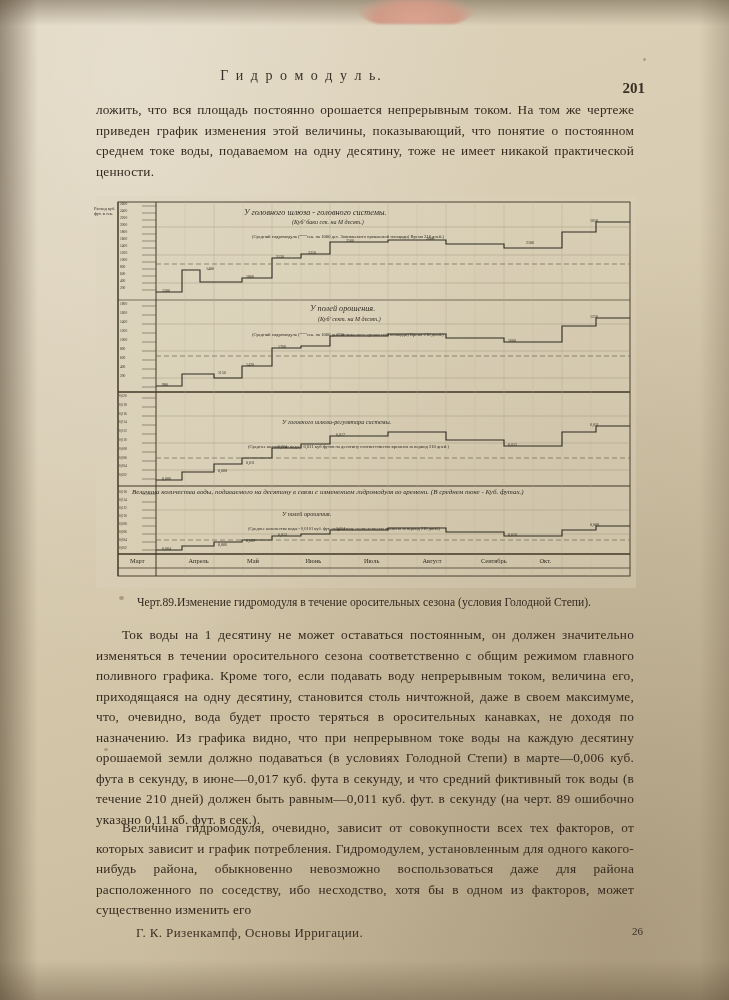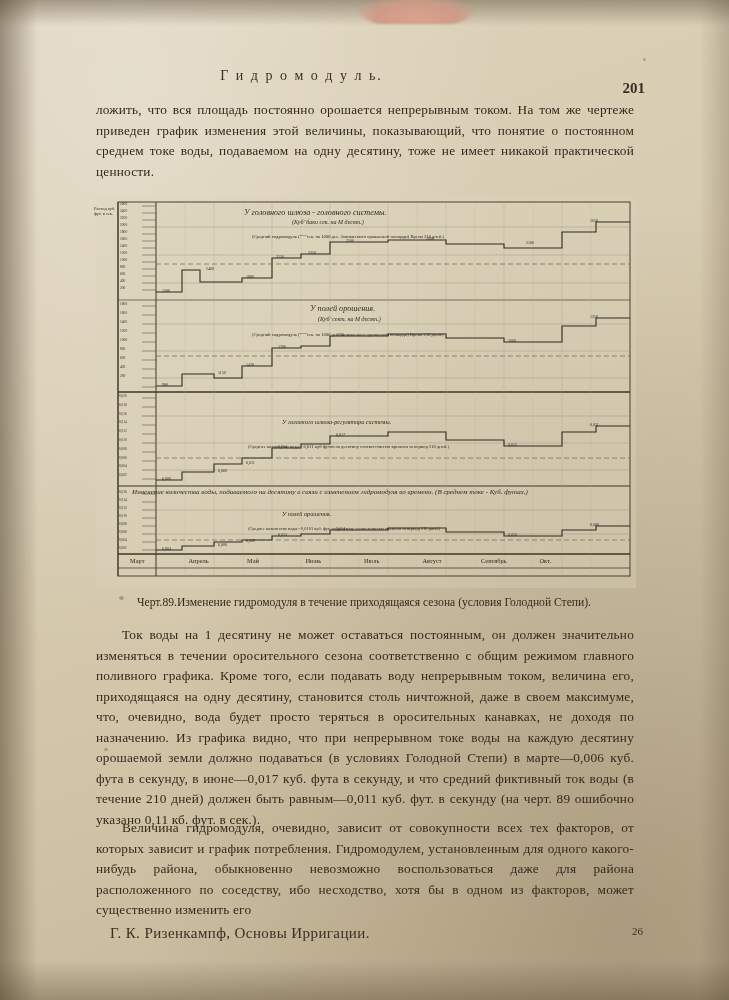--- a/index.html
+++ b/index.html
@@ -54,21 +54,21 @@
   #p1{left:96px;top:100px;width:538px;}
   #p2{left:96px;top:625px;width:538px;}
   #p3{left:96px;top:818px;width:538px;}
   .indent{display:block;text-indent:26px;}
 
   .caption{
     position:absolute;left:84px;top:596px;width:560px;text-align:center;
     font-size:11.6px;color:#33291f;
   }
 
-  .footer-left{position:absolute;left:110px;top:925px;font-size:15px;color:#3a3025;letter-spacing:.4px;}
+  .footer-left{position:absolute;left:136px;top:925px;font-size:13px;color:#3a3025;letter-spacing:.4px;}
   .footer-right{position:absolute;right:86px;top:925px;font-size:11px;color:#3a3025;}
 
   
   .figure{
     position:absolute;left:96px;top:196px;width:540px;height:392px;
     background:rgba(222,212,188,0.35);
   }
   .fig-svg{position:absolute;left:0;top:0;}
   .fig-label{
     position:absolute;font-family:"Liberation Serif",serif;color:#2f2a22;
@@ -234,21 +234,21 @@
       <div class="fig-label hand" style="left:196px;top:23px;font-size:6px;">(Куб’ баки сек. на M десят.)</div>
       <div class="fig-label" style="left:156px;top:38px;font-size:4.6px;">(Средний гидромодуль (""""сек. на 1000 дес. Занимаемого орошаемой площади) Время 210 дней.)</div>
 
       <div class="fig-label hand" style="left:214px;top:108px;font-size:8.2px;">У полей орошения.</div>
       <div class="fig-label hand" style="left:222px;top:120px;font-size:6px;">(Куб’ сект. на M десят.)</div>
       <div class="fig-label" style="left:156px;top:136px;font-size:4.6px;">(Средний гидромодуль (""""сек. на 1000 дес. занимаемого орошаемой площади) Время 210 дней.)</div>
 
       <div class="fig-label hand" style="left:186px;top:222px;font-size:6.2px;">У головного шлюза-регулятора системы.</div>
       <div class="fig-label" style="left:152px;top:248px;font-size:4.6px;width:230px;white-space:normal;line-height:6px;">(Среднее количество воды - 0,011 куб футов на десятину соответственно времени за период 210 дней.)</div>
 
-      <div class="fig-label hand" style="left:36px;top:292px;font-size:7px;width:440px;white-space:normal;line-height:8px;">Изменение количества воды, подаваемого на десятину в связи с изменением гидромодуля во времени. (В среднем токе - Куб. футах.)</div>
+      <div class="fig-label hand" style="left:36px;top:292px;font-size:7px;width:440px;white-space:normal;line-height:8px;">Величина количества воды, подаваемого на десятину в связи с изменением гидромодуля во времени. (В среднем токе - Куб. футах.)</div>
       <div class="fig-label hand" style="left:186px;top:314px;font-size:6.2px;">У полей орошения.</div>
       <div class="fig-label" style="left:152px;top:330px;font-size:4.4px;width:230px;white-space:normal;line-height:5.6px;">(Среднее количество воды - 0,0101 куб. фут. на десятину соответственно времени за период 210 дней.)</div>
 
       <div id="yt1">
           <div class="fig-label" style="left: 24px; top: 6px; font-size: 3.6px;">2600</div>
           <div class="fig-label" style="left: 24px; top: 13px; font-size: 3.6px;">2400</div>
           <div class="fig-label" style="left: 24px; top: 20px; font-size: 3.6px;">2200</div>
           <div class="fig-label" style="left: 24px; top: 27px; font-size: 3.6px;">2000</div>
           <div class="fig-label" style="left: 24px; top: 34px; font-size: 3.6px;">1800</div>
           <div class="fig-label" style="left: 24px; top: 41px; font-size: 3.6px;">1600</div>
@@ -338,21 +338,21 @@
           <div class="fig-label" style="left: 66px; top: 350px; font-size: 4px;">0,004</div>
           <div class="fig-label" style="left: 122px; top: 346px; font-size: 4px;">0,006</div>
           <div class="fig-label" style="left: 150px; top: 342px; font-size: 4px;">0,009</div>
           <div class="fig-label" style="left: 182px; top: 336px; font-size: 4px;">0,012</div>
           <div class="fig-label" style="left: 240px; top: 330px; font-size: 4px;">0,014</div>
           <div class="fig-label" style="left: 412px; top: 336px; font-size: 4px;">0,010</div>
           <div class="fig-label" style="left: 494px; top: 326px; font-size: 4px;">0,008</div>
         </div>
     </div>
 
-    <div class="caption">Черт.89.Изменение гидромодуля в течение приходящаяся сезона (условия Голодной Степи).</div>
+    <div class="caption">Черт.89.Изменение гидромодуля в течение оросительных сезона (условия Голодной Степи).</div>
 
     <div class="para" id="p2">
         <span class="indent">Ток воды на 1 десятину не может оставаться постоянным, он должен значительно изменяться в течении оросительного сезона соответственно с общим режимом главного поливного графика. Кроме того, если подавать воду непрерывным током, величина его, приходящаяся на одну десятину, становится столь ничтожной, даже в своем максимуме, что, очевидно, вода будет просто теряться в оросительных канавках, не доходя по назначению. Из графика видно, что при непрерывном токе воды на каждую десятину орошаемой земли должно подаваться (в условиях Голодной Степи) в марте—0,006 куб. фута в секунду, в июне—0,017 куб. фута в секунду, и что средний фиктивный ток воды (в течение 210 дней) должен быть равным—0,011 куб. фут. в секунду (на черт. 89 ошибочно указано 0,11 кб. фут. в сек.).</span>
       </div>
     <div class="para" id="p3">
         <span class="indent">Величина гидромодуля, очевидно, зависит от совокупности всех тех факторов, от которых зависит и график потребления. Гидромодулем, установленным для одного какого-нибудь района, обыкновенно невозможно воспользоваться даже для района расположенного по соседству, ибо несходство, хотя бы в одном из факторов, может существенно изменить его</span>
       </div>
 
     <div class="footer-left">Г. К. Ризенкампф,  Основы Ирригации.</div>
     <div class="footer-right">26</div>

